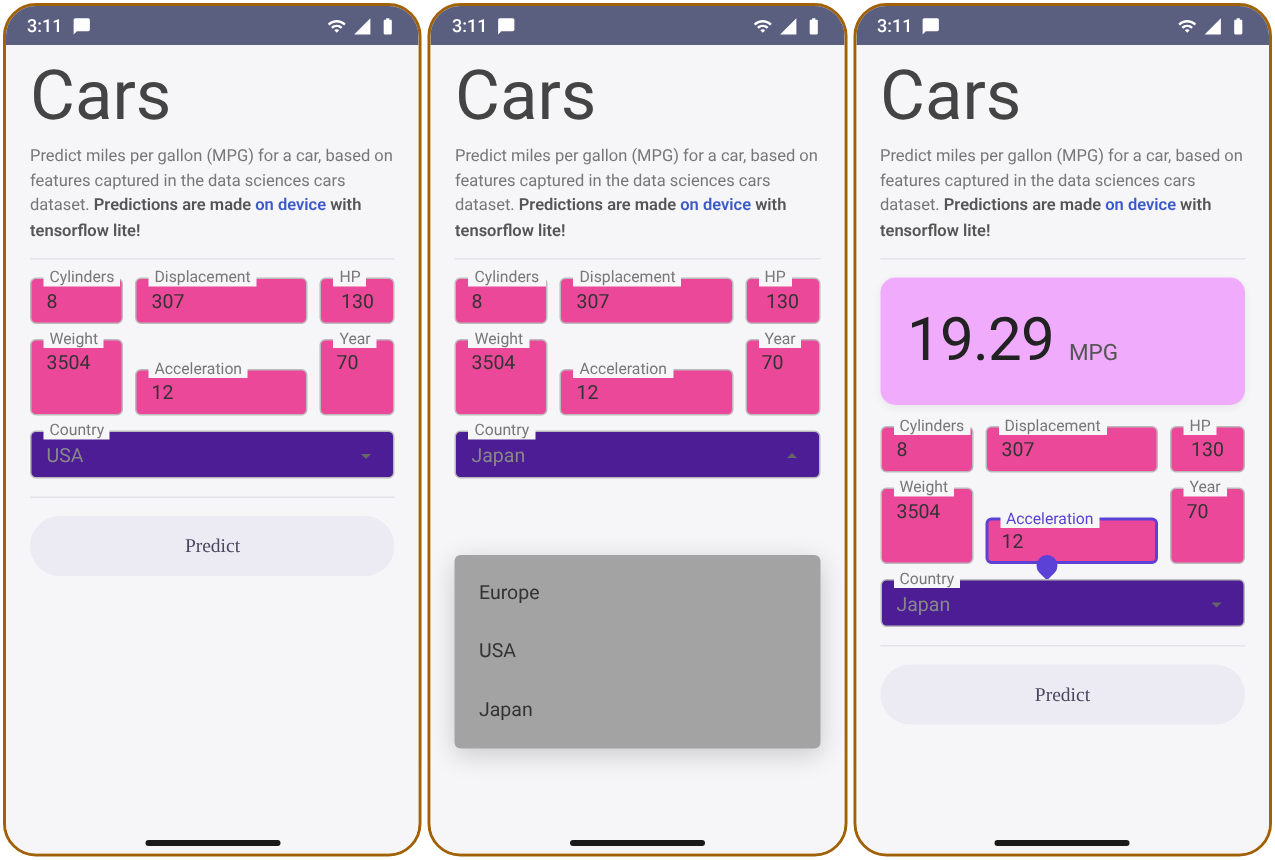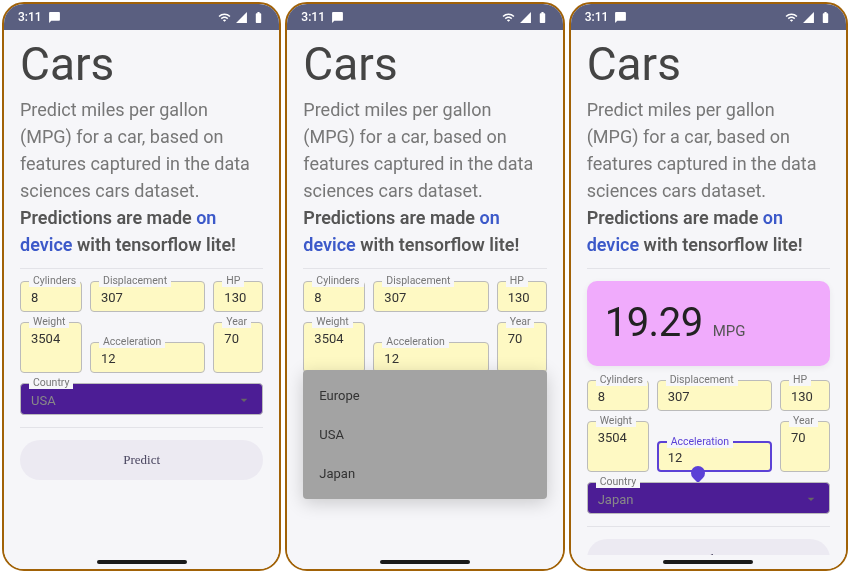--- a/index.html
+++ b/index.html
@@ -45,21 +45,21 @@
   }
   .app-title {
     font-size: 46px;
     font-weight: 400;
     color: #444;
     letter-spacing: 0px;
     margin-bottom: 8px;
     line-height: 1.05;
   }
   .subtitle {
-    font-size: 18px;
+    font-size: 11px;
     color: #777;
     line-height: 1.5;
     margin-bottom: 10px;
   }
   .subtitle b { color: #555; font-weight: 600; }
   .subtitle .link { color: #3c59c9; font-weight: 600; }
   .divider {
     height: 1px;
     background: #e3e3e8;
     margin: 6px 0 12px 0;
@@ -87,21 +87,21 @@
   .form-row {
     display: flex;
     gap: 8px;
     margin-bottom: 10px;
   }
   .field {
     position: relative;
     border: 1px solid #bbb;
     border-radius: 4px;
     padding: 8px 10px 6px 10px;
-    background: #fef9c3;
+    background: #ec4899;
     flex: 1;
     min-width: 0;
   }
   .field.focused {
     border: 2px solid #5b41d6;
     padding: 7px 9px 5px 9px;
   }
   .field-label {
     position: absolute;
     top: -8px;
@@ -177,21 +177,21 @@
     align-items: center;
   }
   .nav-pill {
     width: 90px;
     height: 4px;
     background: #1a1a1a;
     border-radius: 2px;
   }
   .f-cyl { flex: 0 0 62px; }
   .f-disp { flex: 1 1 auto; }
-  .f-hp { flex: 0 0 50px; }
+  .f-hp { flex: 0 0 50px; text-align: center; }
   .f-wt { flex: 0 0 62px; }
   .f-acc { flex: 1 1 auto; margin-top: 20px; }
   .f-yr { flex: 0 0 50px; }
 </style>
 </head>
 <body>
 
 <div class="phone">
   <div class="statusbar">
     <div class="status-left">

